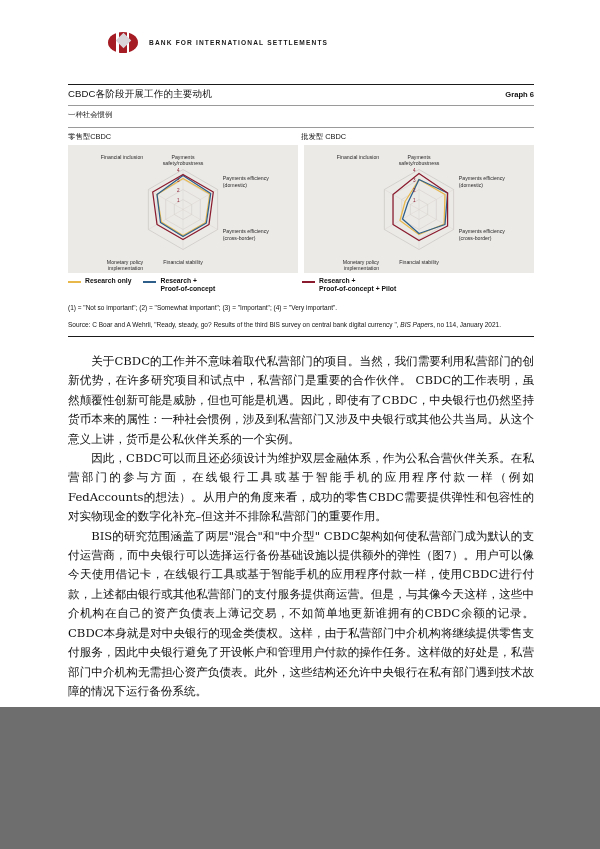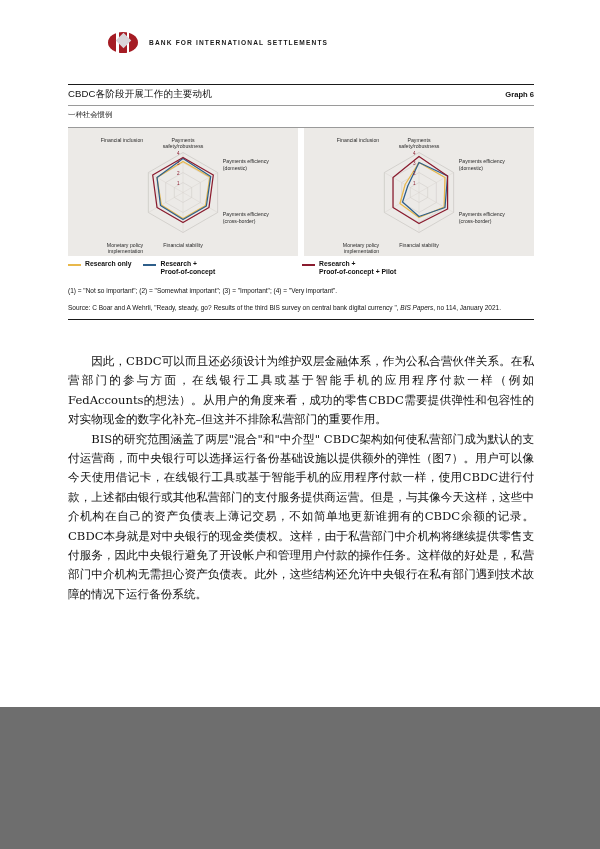--- a/index.html
+++ b/index.html
@@ -341,20 +341,24 @@
       <div class="graph-title">CBDC各阶段开展工作的主要动机</div>
       <div class="graph-num">Graph 6</div>
     </div>
 
     <div class="rule-thin"></div>
 
     <div class="graph-sub">一种社会惯例</div>
 
     <div class="rule-thin"></div>
 
+    <div class="panel-labels">
+      <div class="panel-label">零售型CBDC</div>
+      <div class="panel-label">批发型 CBDC</div>
+    </div>
 
     <div class="panels">
       <div class="panel">
         <svg id="radar0" width="230" height="128" viewBox="0 0 230 128">
             <polygon points="115.00,54.50 123.66,59.50 123.66,69.50 115.00,74.50 106.34,69.50 106.34,59.50" fill="none" stroke="#c9c5c1" stroke-width="0.45"></polygon>
             <polygon points="115.00,44.50 132.32,54.50 132.32,74.50 115.00,84.50 97.68,74.50 97.68,54.50" fill="none" stroke="#c9c5c1" stroke-width="0.45"></polygon>
             <polygon points="115.00,34.50 140.98,49.50 140.98,79.50 115.00,94.50 89.02,79.50 89.02,49.50" fill="none" stroke="#c9c5c1" stroke-width="0.45"></polygon>
             <polygon points="115.00,24.50 149.64,44.50 149.64,84.50 115.00,104.50 80.36,84.50 80.36,44.50" fill="none" stroke="#c9c5c1" stroke-width="0.7"></polygon>
             <line x1="115" y1="64.5" x2="115.00" y2="24.50" stroke="#d3cfca" stroke-width="0.4"></line>
             <line x1="115" y1="64.5" x2="149.64" y2="44.50" stroke="#d3cfca" stroke-width="0.4"></line>
@@ -436,20 +440,21 @@
     </div>
 
     <div class="graph-notes">(1) = "Not so important"; (2) = "Somewhat important"; (3)  = "Important"; (4) = "Very important".</div>
 
     <div class="graph-source"><span>Source: C Boar and A Wehrli, "Ready, steady, go? Results of the third BIS survey on central bank digital currency ", </span><i>BIS Papers</i><span>, no 114, January 2021.</span></div>
 
     <div class="rule-bottom"></div>
   </div>
 
   <div class="body-area">
+    <p class="para">关于CBDC的工作并不意味着取代私营部门的项目。当然，我们需要利用私营部门的创新优势，在许多研究项目和试点中，私营部门是重要的合作伙伴。 CBDC的工作表明，虽然颠覆性创新可能是威胁，但也可能是机遇。因此，即使有了CBDC，中央银行也仍然坚持货币本来的属性：一种社会惯例，涉及到私营部门又涉及中央银行或其他公共当局。从这个意义上讲，货币是公私伙伴关系的一个实例。</p>
     <p class="para">因此，CBDC可以而且还必须设计为维护双层金融体系，作为公私合营伙伴关系。在私营部门的参与方面，在线银行工具或基于智能手机的应用程序付款一样（例如FedAccounts的想法）。从用户的角度来看，成功的零售CBDC需要提供弹性和包容性的对实物现金的数字化补充–但这并不排除私营部门的重要作用。</p>
     <p class="para">BIS的研究范围涵盖了两层"混合"和"中介型" CBDC架构如何使私营部门成为默认的支付运营商，而中央银行可以选择运行备份基础设施以提供额外的弹性（图7）。用户可以像今天使用借记卡，在线银行工具或基于智能手机的应用程序付款一样，使用CBDC进行付款，上述都由银行或其他私营部门的支付服务提供商运营。但是，与其像今天这样，这些中介机构在自己的资产负债表上薄记交易，不如简单地更新谁拥有的CBDC余额的记录。 CBDC本身就是对中央银行的现金类债权。这样，由于私营部门中介机构将继续提供零售支付服务，因此中央银行避免了开设帐户和管理用户付款的操作任务。这样做的好处是，私营部门中介机构无需担心资产负债表。此外，这些结构还允许中央银行在私有部门遇到技术故障的情况下运行备份系统。</p>
   </div>
 
   <div class="footnote-area">
     <div class="footnote-rule"></div>
     <div class="footnote"><sup>24</sup><span>See M Ricks, J Crawford and L Menand, "FedAccounts: digital dollars", </span><i>George Washington Law Review</i><span>, 2018.</span></div>
   </div>
 
   <div class="page-footer">

